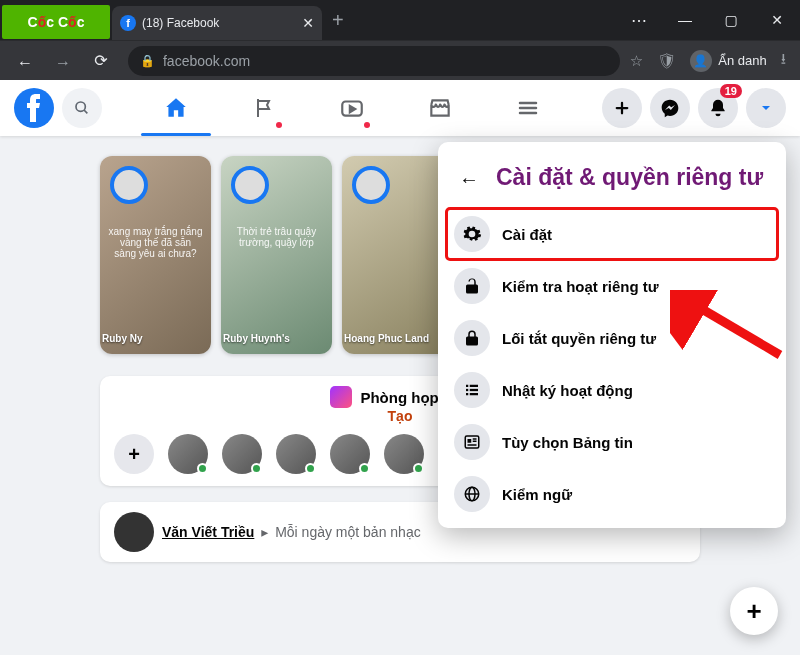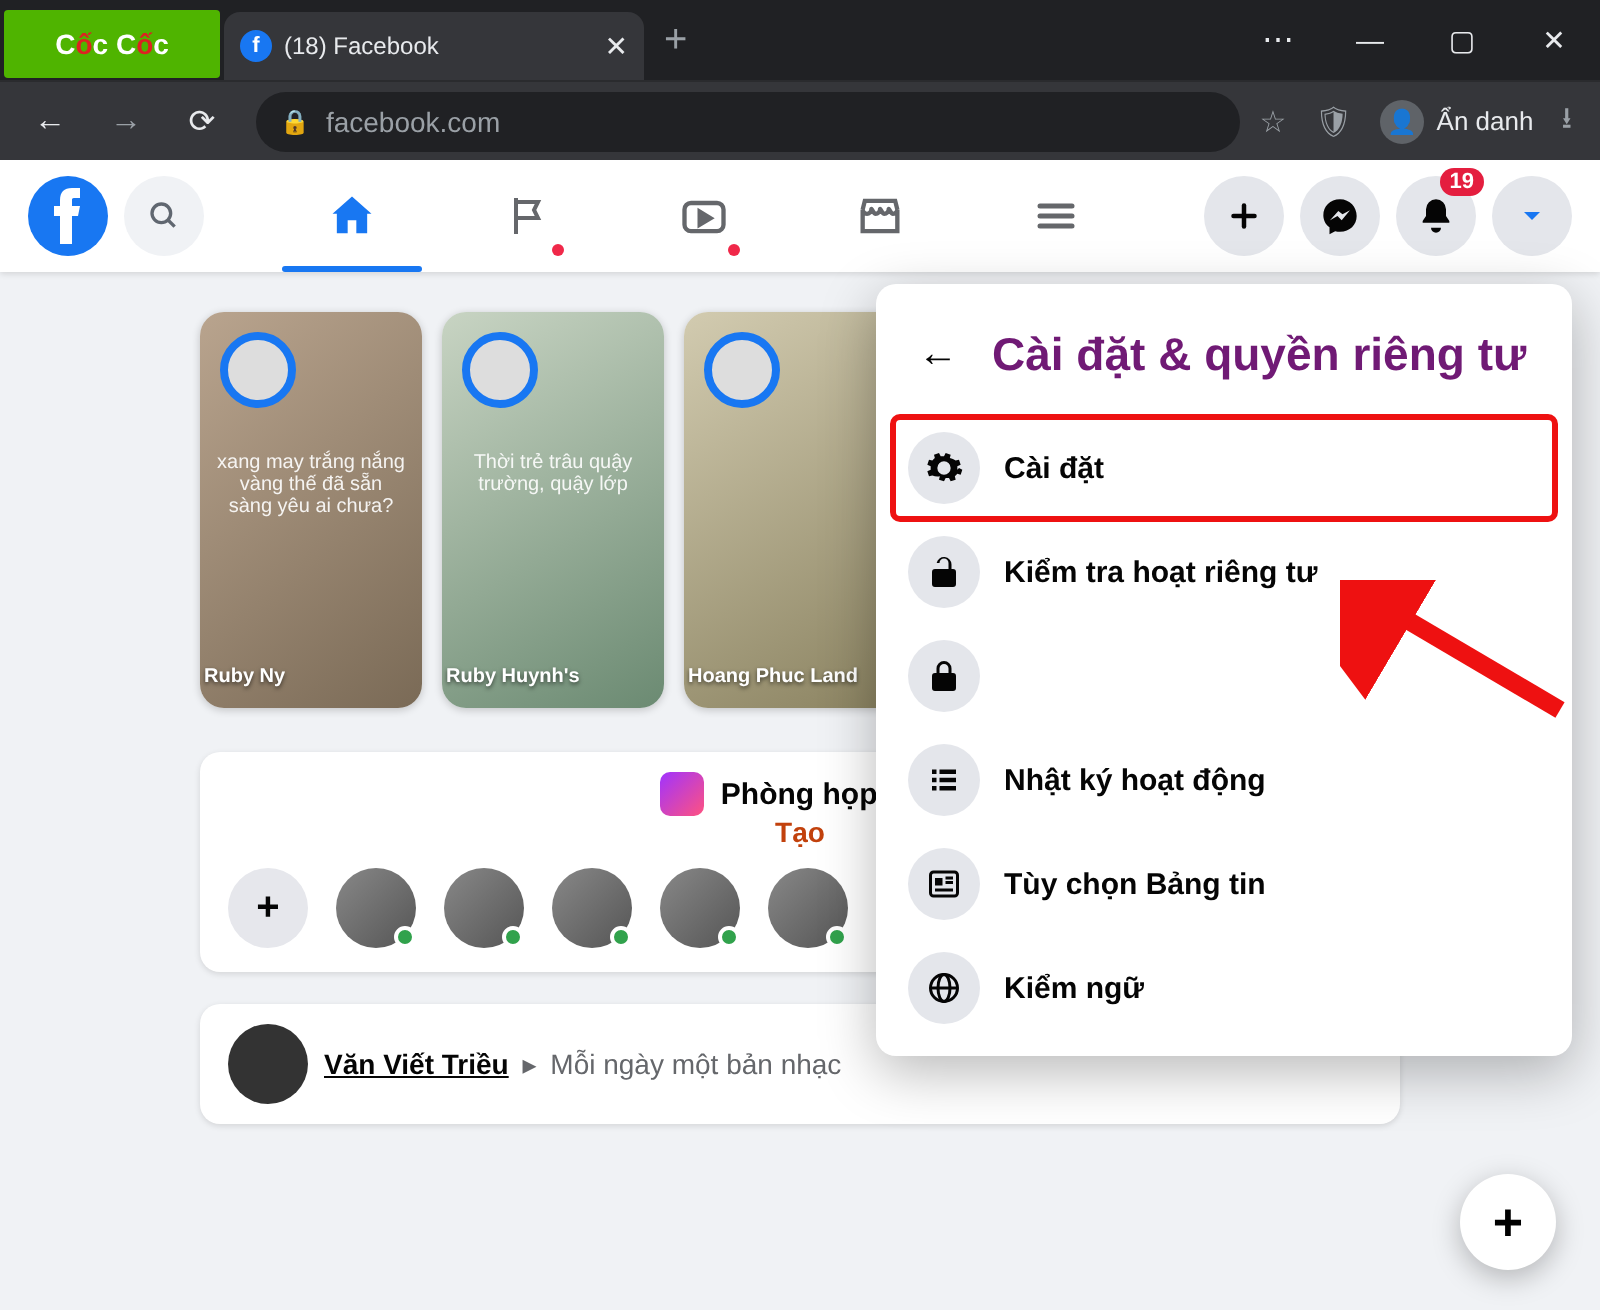--- a/index.html
+++ b/index.html
@@ -301,20 +301,21 @@
           </svg>
         </div>
       <div class="dd-label">Kiểm tra hoạt riêng tư</div>
     </div>
     <div class="dd-item">
       <div class="dd-ico">
           <svg width="18" height="18" viewBox="0 0 24 24" fill="currentColor">
             <path d="M17 10V7a5 5 0 0 0-10 0v3H6a2 2 0 0 0-2 2v8a2 2 0 0 0 2 2h12a2 2 0 0 0 2-2v-8a2 2 0 0 0-2-2h-1zM9 7a3 3 0 0 1 6 0v3H9V7z"></path>
           </svg>
         </div>
+      <div class="dd-label">Lối tắt quyền riêng tư</div>
     </div>
     <div class="dd-item">
       <div class="dd-ico">
           <svg width="18" height="18" viewBox="0 0 24 24" fill="currentColor">
             <rect x="4" y="5" width="3" height="3"></rect>
             <rect x="9" y="5" width="11" height="3"></rect>
             <rect x="4" y="10.5" width="3" height="3"></rect>
             <rect x="9" y="10.5" width="11" height="3"></rect>
             <rect x="4" y="16" width="3" height="3"></rect>
             <rect x="9" y="16" width="11" height="3"></rect>

